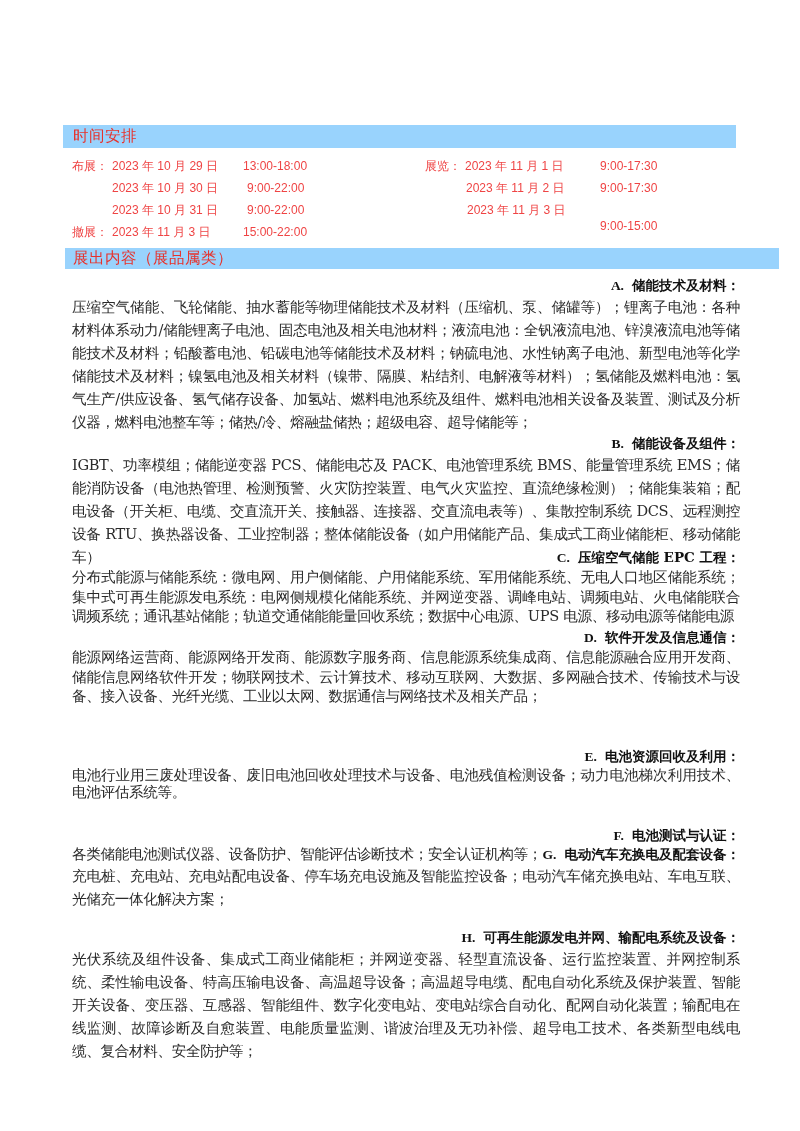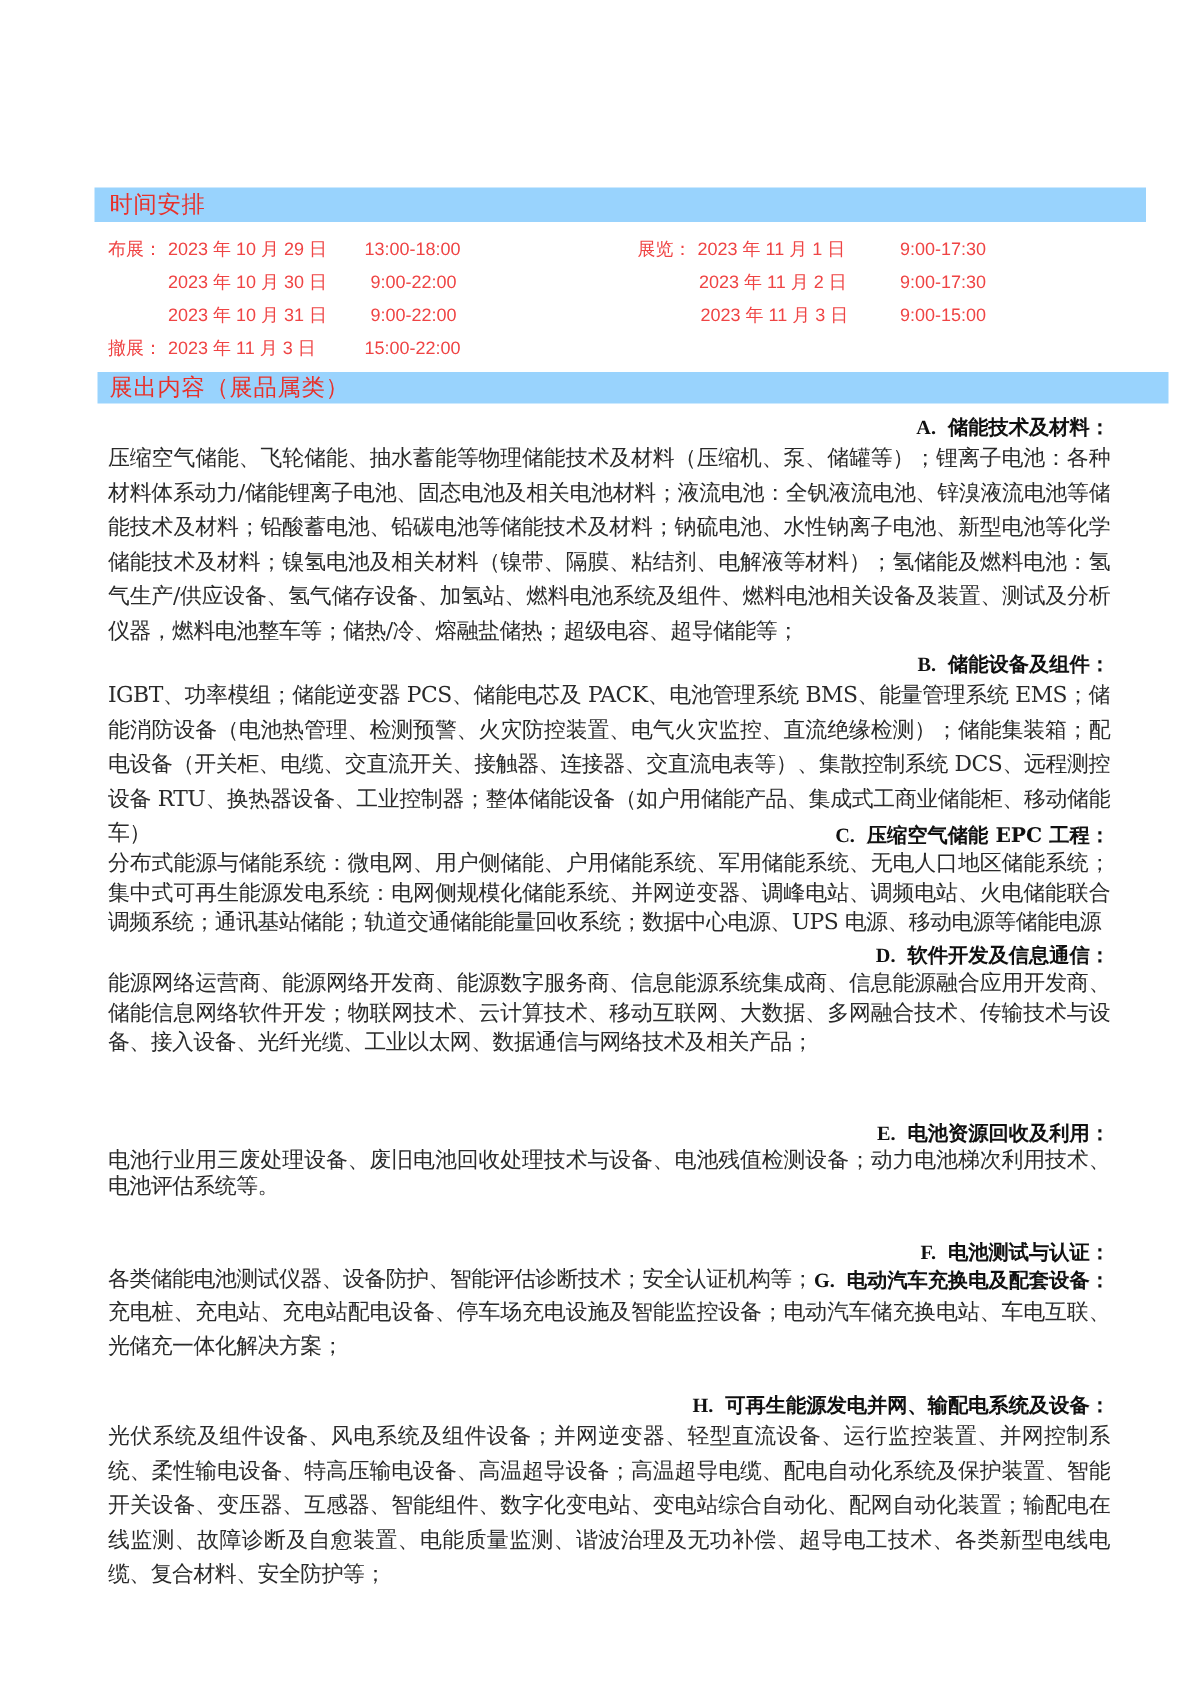--- a/index.html
+++ b/index.html
@@ -1,21 +1,21 @@
 <!DOCTYPE html>
 <html><head>
   <meta charset="utf-8">
   <style>
     html, body { margin: 0; padding: 0; background: #ffffff; }
     body { width: 800px; height: 1131px; position: relative; overflow: hidden;
       font-family: "DejaVu Serif", "Liberation Serif", serif; color: #1a1a1a; }
     .bar { position: absolute; background: #99d3fd; height: 22px; }
     .bar-title { position: absolute; left: 10px; top: 1px; font-size: 15.5px; line-height: 20px;
       color: #e8312a; font-family: "DejaVu Serif", "Liberation Serif", serif; letter-spacing: 0.5px; white-space: nowrap; }
-    #bar-schedule { left: 63px; top: 125px; width: 673px; height: 23px; padding-left: 28px; }
+    #bar-schedule { left: 63px; top: 125px; width: 673px; height: 23px; }
     #bar-content { left: 65px; top: 248px; width: 714px; height: 21px; }
 
     .sched { position: absolute; font-family: "Liberation Sans", "DejaVu Sans", sans-serif;
       font-size: 12px; color: #ef4444; white-space: nowrap; line-height: 16px; }
     .sched .lbl { position: absolute; left: 0; }
     .sched .date { position: absolute; }
     .sched .time { position: absolute; }
 
     .section { position: absolute; left: 72px; width: 668px; }
     .sec-head { font-size: 13.5px; font-weight: bold; line-height: 18px; white-space: nowrap;
@@ -50,21 +50,21 @@
   <span class="time" style="left:171px; top:0;">15:00-22:00</span>
 </div>
 
 <div class="sched" style="left:425px; top:158px; width:300px; height:70px;">
   <span class="lbl" style="top:0;">展览：</span>
   <span class="date" style="left:40px; top:0;">2023 年 11 月 1 日</span>
   <span class="time" style="left:175px; top:0;">9:00-17:30</span>
   <span class="date" style="left:41px; top:22px;">2023 年 11 月 2 日</span>
   <span class="time" style="left:175px; top:22px;">9:00-17:30</span>
   <span class="date" style="left:42px; top:44px;">2023 年 11 月 3 日</span>
-  <span class="time" style="left:175px; top:44px;">9:00-15:00</span>
+  <span class="time" style="left:175px; top:60px;">9:00-15:00</span>
 </div>
 
 <div class="bar" id="bar-content">
   <span class="bar-title" style="left:8px; top:0;">展出内容（展品属类）</span>
 </div>
 
 <div class="section" style="top:276px;">
   <div class="sec-head">
     <span class="letter">A.</span><span>储能技术及材料：</span>
   </div>
@@ -110,14 +110,14 @@
   <div class="sec-head">
     <span class="letter">G.</span><span>电动汽车充换电及配套设备：</span>
   </div>
   <div class="sec-body lh23">充电桩、充电站、充电站配电设备、停车场充电设施及智能监控设备；电动汽车储充换电站、车电互联、光储充一体化解决方案；</div>
 </div>
 
 <div class="section" style="top:928px;">
   <div class="sec-head">
     <span class="letter">H.</span><span>可再生能源发电并网、输配电系统及设备：</span>
   </div>
-  <div class="sec-body lh23">光伏系统及组件设备、风电系统及组件设备；并网逆变器、轻型直流设备、运行监控装置、并网控制系统、柔性输电设备、特高压输电设备、高温超导设备；高温超导电缆、配电自动化系统及保护装置、智能开关设备、变压器、互感器、智能组件、数字化变电站、变电站综合自动化、配网自动化装置；输配电在线监测、故障诊断及自愈装置、电能质量监测、谐波治理及无功补偿、超导电工技术、各类新型电线电缆、复合材料、安全防护等；</div>
+  <div class="sec-body lh23">光伏系统及组件设备、集成式工商业储能柜；并网逆变器、轻型直流设备、运行监控装置、并网控制系统、柔性输电设备、特高压输电设备、高温超导设备；高温超导电缆、配电自动化系统及保护装置、智能开关设备、变压器、互感器、智能组件、数字化变电站、变电站综合自动化、配网自动化装置；输配电在线监测、故障诊断及自愈装置、电能质量监测、谐波治理及无功补偿、超导电工技术、各类新型电线电缆、复合材料、安全防护等；</div>
 </div>
 
 </body></html>

